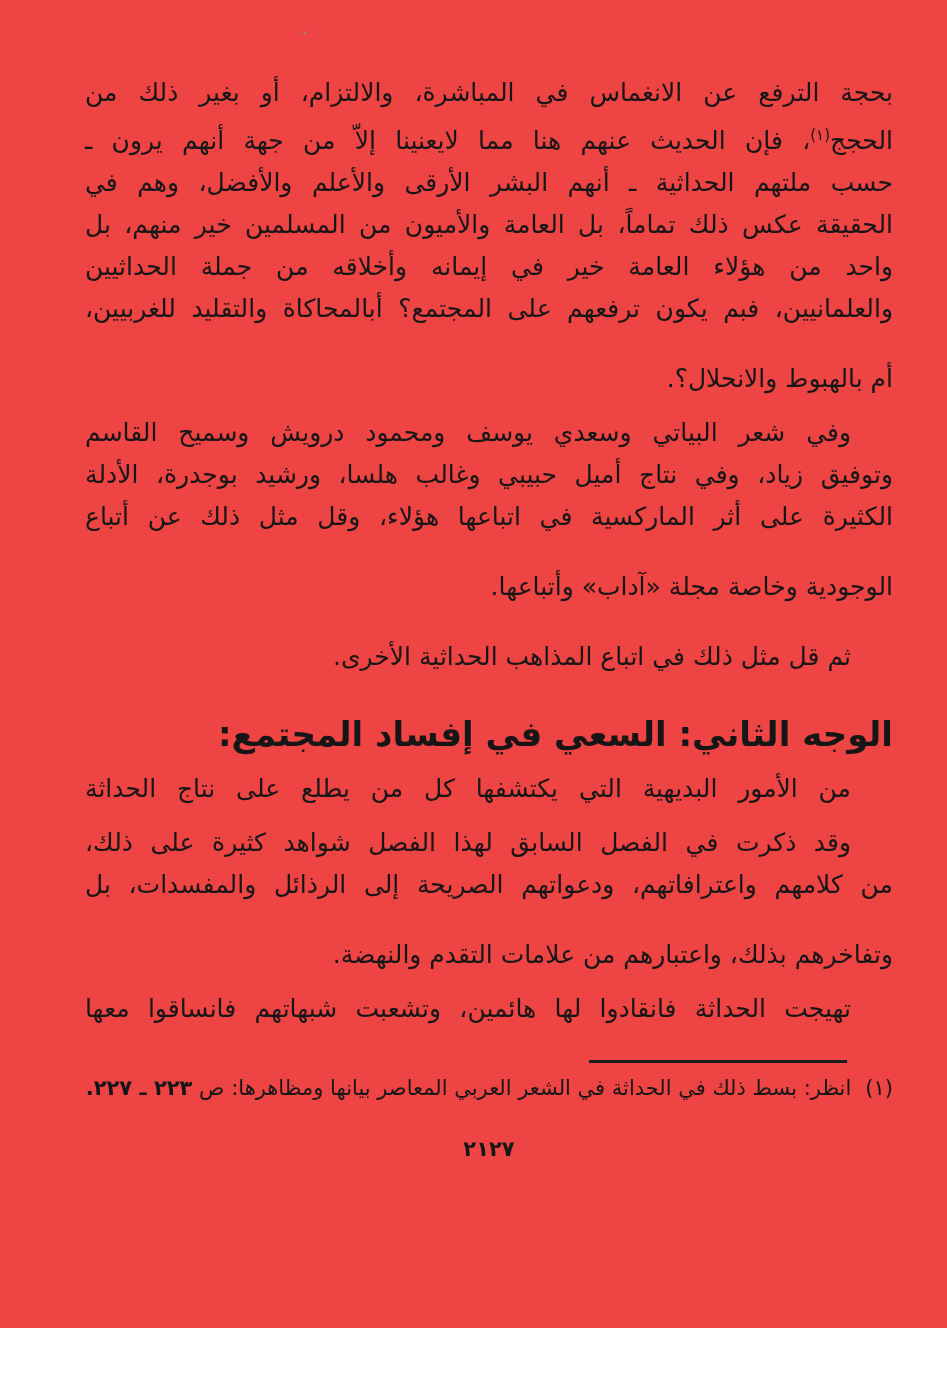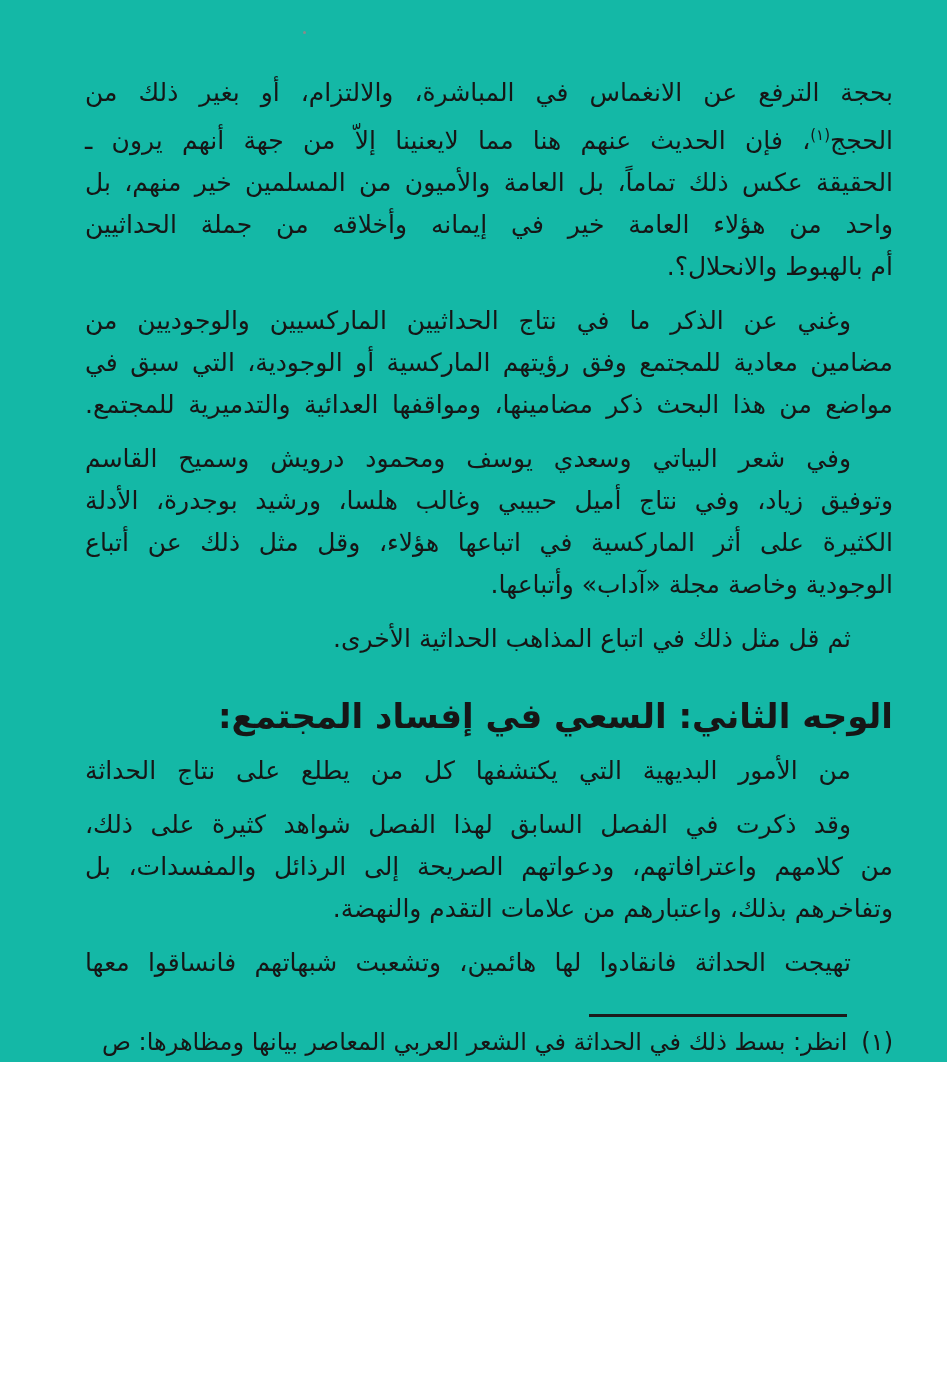--- a/index.html
+++ b/index.html
@@ -3,41 +3,42 @@
 <meta charset="utf-8">
 <style>
   html,body{margin:0;padding:0;}
   body{
     width:947px;height:1389px;
     background:#ffffff;
     font-family:"DejaVu Sans",sans-serif;
   }
   .page{
     position:relative;
-    width:947px;height:1062px;
-    background:#14b8a6;
+    width:947px;height:1328px;
+    background:#ef4444;
     color:#161616;
     direction:rtl;
     overflow:hidden;
   }
   .content{
     position:absolute;
     top:72px;right:54px;left:85px;
   }
   .para{margin:0;}
   .para.gap{margin-top:12px;}
   .ln{
     font-size:25px;
     line-height:42px;
     text-align:justify;
     text-align-last:justify;
   }
   .ln.end{
     text-align:left;
     text-align-last:right;
+    margin-top:28px;
   }
   .ln.indent{padding-right:42px;}
   .sup{
     font-size:15px;
     vertical-align:9px;
   }
   .heading{
     font-size:34px;
     font-weight:bold;
     line-height:44px;
@@ -47,21 +48,21 @@
   }
   .footnote-rule{
     margin-top:30px;
     margin-right:46px;
     width:258px;
     height:0;
     border-top:3px solid #1c1c1c;
   }
   .footnote{
     margin-top:9px;
-    font-size:24px;
+    font-size:21px;
     line-height:32px;
     text-align:right;
     text-align-last:right;
   }
   .footnote .marker{margin-left:14px;}
   .footnote .pages{font-weight:bold;}
   .page-number{
     margin-top:30px;
     text-align:center;
     font-size:21px;
@@ -81,30 +82,27 @@
 <body>
 
 <div class="page">
   <span class="artifact-dot"></span>
 
   <div class="content">
 
     <div class="para">
       <div class="ln">بحجة الترفع عن الانغماس في المباشرة، والالتزام، أو بغير ذلك من</div>
       <div class="ln"><span>الحجج</span><span class="sup">(١)</span><span>، فإن الحديث عنهم هنا مما لايعنينا إلاّ من جهة أنهم يرون ـ</span></div>
+      <div class="ln">حسب ملتهم الحداثية ـ أنهم البشر الأرقى والأعلم والأفضل، وهم في</div>
       <div class="ln">الحقيقة عكس ذلك تماماً، بل العامة والأميون من المسلمين خير منهم، بل</div>
       <div class="ln">واحد من هؤلاء العامة خير في إيمانه وأخلاقه من جملة الحداثيين</div>
+      <div class="ln">والعلمانيين، فبم يكون ترفعهم على المجتمع؟ أبالمحاكاة والتقليد للغربيين،</div>
       <div class="ln end">أم بالهبوط والانحلال؟.</div>
     </div>
 
-    <div class="para gap">
-      <div class="ln indent">وغني عن الذكر ما في نتاج الحداثيين الماركسيين والوجوديين من</div>
-      <div class="ln">مضامين معادية للمجتمع وفق رؤيتهم الماركسية أو الوجودية، التي سبق في</div>
-      <div class="ln">مواضع من هذا البحث ذكر مضامينها، ومواقفها العدائية والتدميرية للمجتمع.</div>
-    </div>
 
     <div class="para gap">
       <div class="ln indent">وفي شعر البياتي وسعدي يوسف ومحمود درويش وسميح القاسم</div>
       <div class="ln">وتوفيق زياد، وفي نتاج أميل حبيبي وغالب هلسا، ورشيد بوجدرة، الأدلة</div>
       <div class="ln">الكثيرة على أثر الماركسية في اتباعها هؤلاء، وقل مثل ذلك عن أتباع</div>
       <div class="ln end">الوجودية وخاصة مجلة «آداب» وأتباعها.</div>
     </div>
 
     <div class="para gap">
       <div class="ln end indent">ثم قل مثل ذلك في اتباع المذاهب الحداثية الأخرى.</div>

